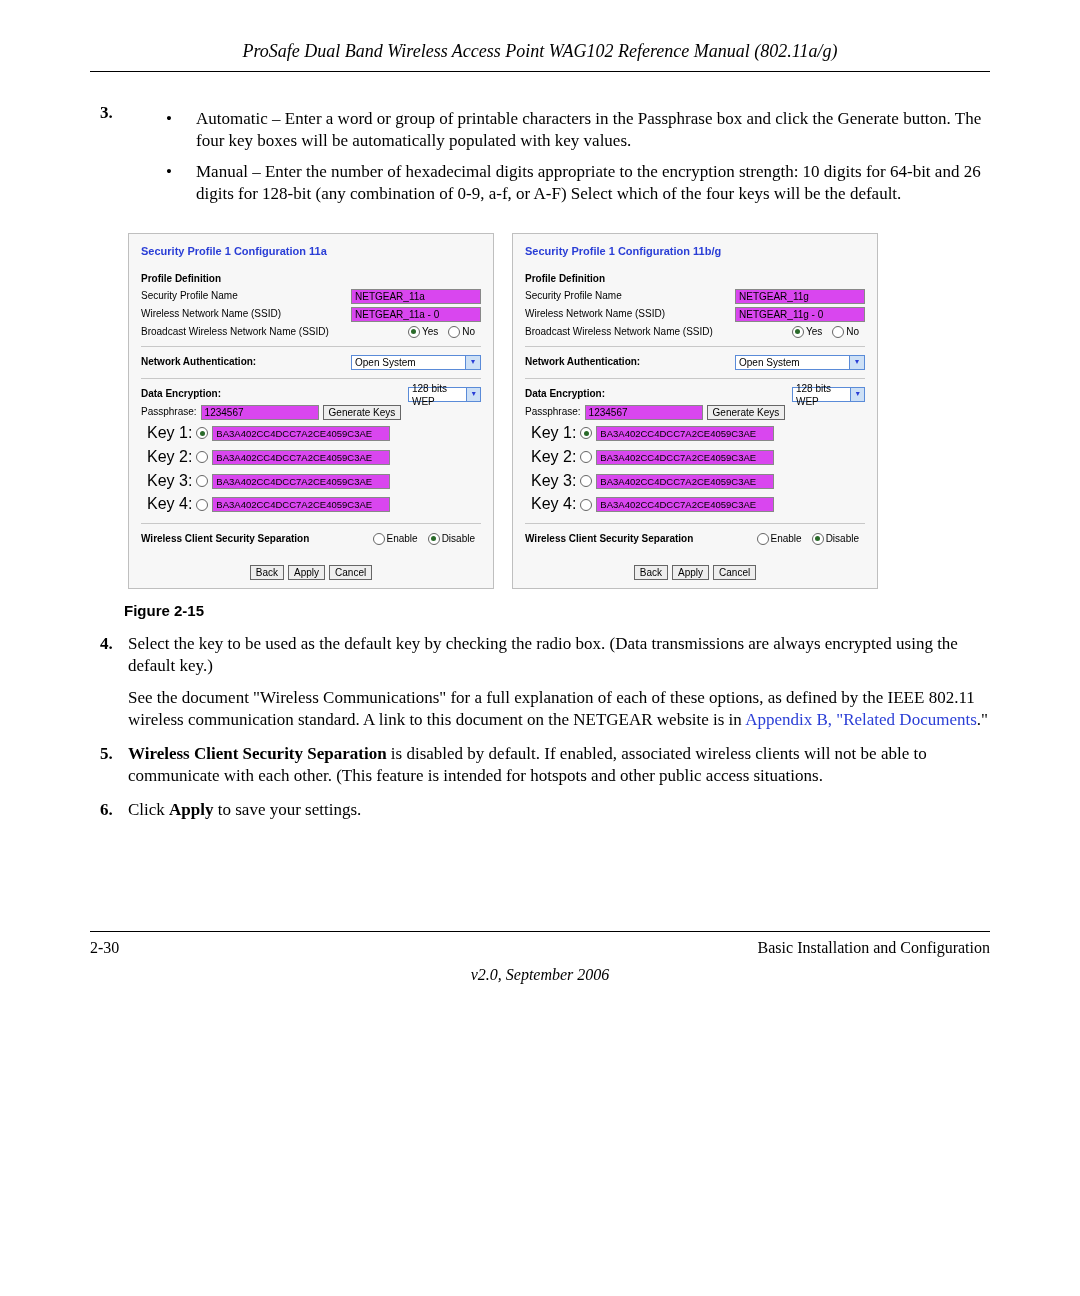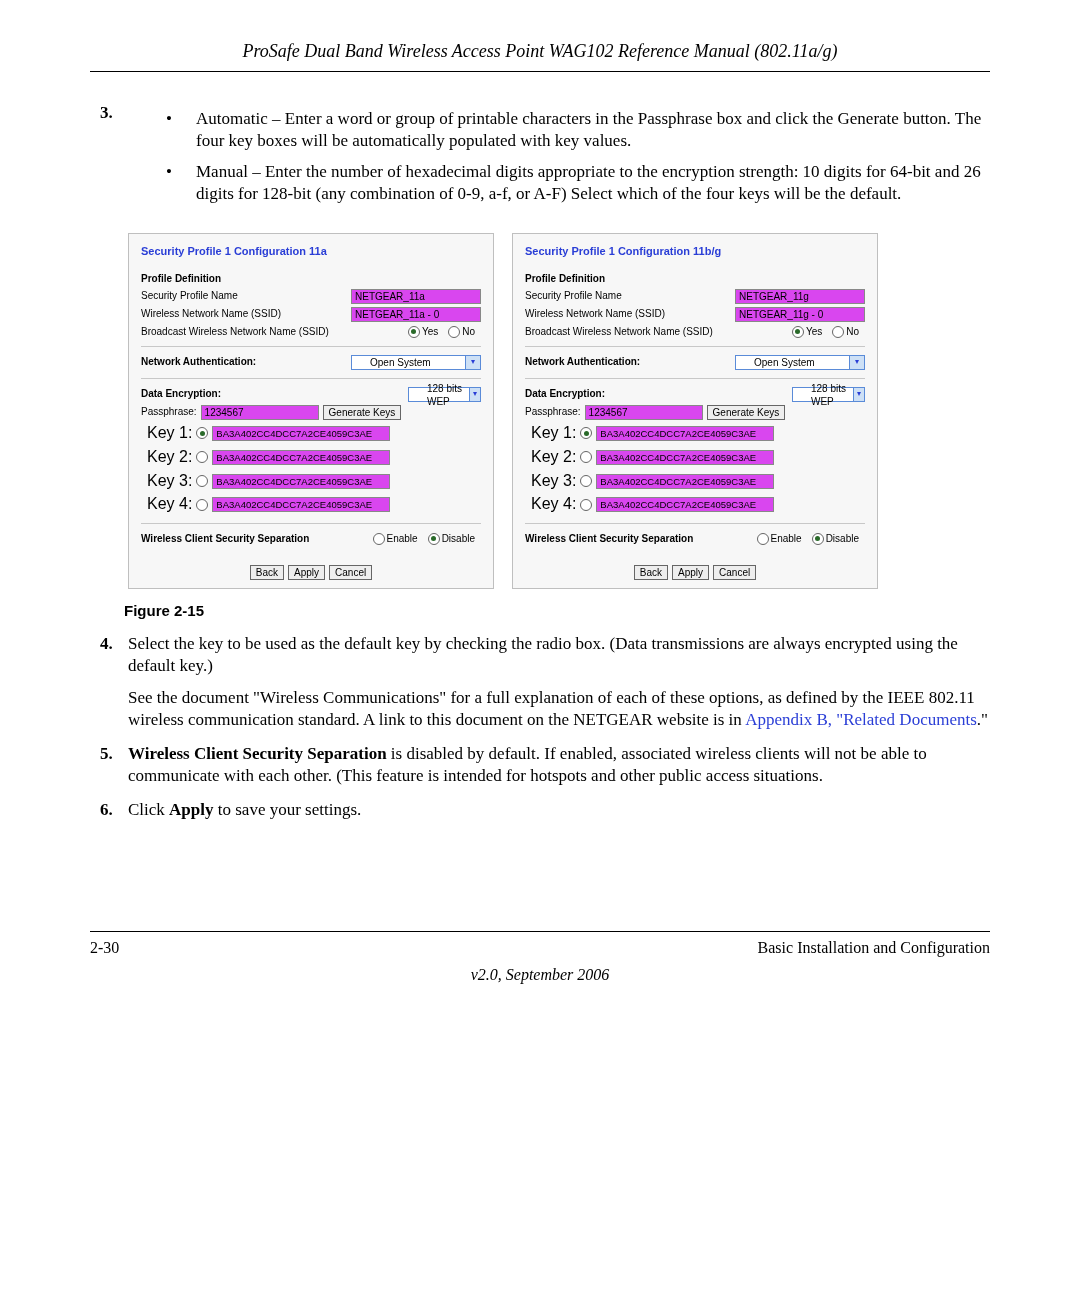--- a/index.html
+++ b/index.html
@@ -97,21 +97,21 @@
   .ibox.w160 { width: 118px; }
   .ibox.key { width: 178px; font-size: 9.5px; }
   .seldrop {
     border: 1px solid #5a8bd8;
     background: #fff;
     height: 15px;
     box-sizing: border-box;
     display: flex;
     align-items: center;
     justify-content: space-between;
-    padding-left: 18px;
+    padding-left: 3px;
   }
   .seldrop.w130 { width: 130px; }
   .seldrop.w90 { width: 73px; }
   .arrow {
     width: 14px;
     height: 13px;
     background: #cde0f6;
     border-left: 1px solid #5a8bd8;
     display: flex;
     align-items: center;

